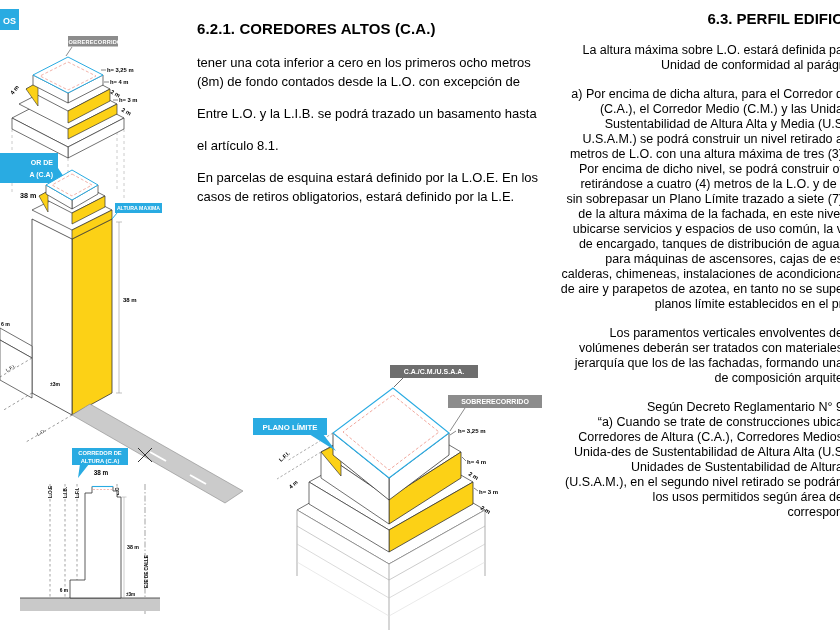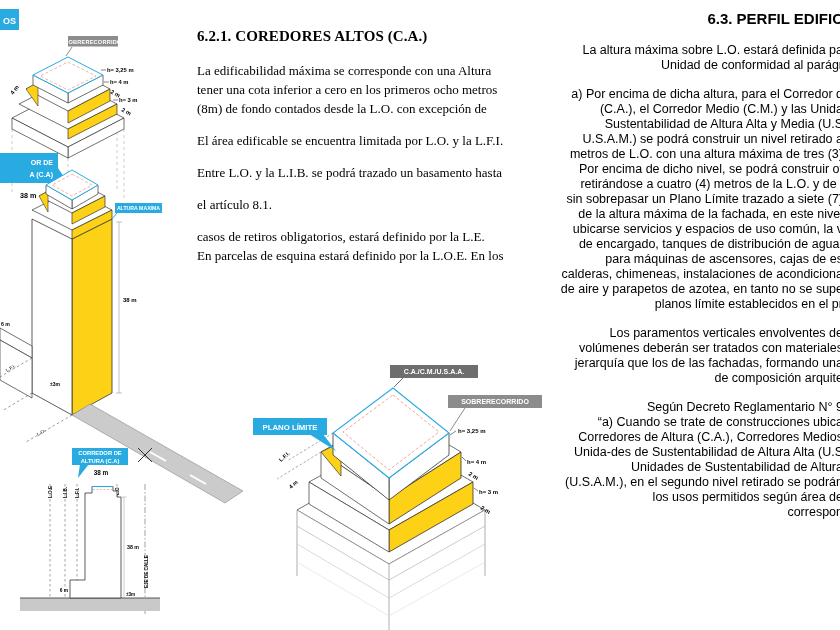--- a/index.html
+++ b/index.html
@@ -4,21 +4,21 @@
 <style>
   html,body{margin:0;padding:0;}
   body{
     width:840px;height:630px;overflow:hidden;position:relative;
     background:#ffffff;font-family:"Liberation Sans", sans-serif;color:#000;
   }
   .diag{position:absolute;}
   #left-diagrams{left:0;top:0;}
   #crown-diagram{left:253px;top:358px;}
   
-  .mid-col{position:absolute;left:197px;top:28px;width:335px;font-family:Liberation Serif, serif;}
+  .mid-col{position:absolute;left:197px;top:20px;width:335px;}
   .mid-col .heading{font-size:15px;font-weight:bold;margin:0 0 16px 0;letter-spacing:.1px;}
   .mid-col .para{font-size:13px;line-height:19px;margin:0 0 13px 0;}
   
   .right-col{position:absolute;right:-3px;top:10px;text-align:right;}
   .right-col .heading{font-size:15px;font-weight:bold;margin:0 0 16px 0;white-space:nowrap;}
   .right-col .para{font-size:12.5px;line-height:15px;margin:0 0 14px 0;}
   .right-col .para div, .mid-col .para div{white-space:nowrap;}
   svg text{font-family:"Liberation Sans", sans-serif;}
   .tagtext{fill:#fff;font-weight:bold;}
   .dimtext{fill:#000;font-weight:bold;}
@@ -185,36 +185,32 @@
     <line x1="121.5" y1="497" x2="126.5" y2="497" stroke="#999" stroke-width="0.5"></line>
     <text x="127" y="549" font-size="5.3" class="dimtext">38 m</text>
     <text x="68" y="592" text-anchor="end" font-size="4.8" class="dimtext">6 m</text>
     <text x="126" y="595.5" font-size="4.6" class="dimtext">±3m</text>
   </g>
 </svg>
 
 <div class="mid-col">
   <h2 class="heading">6.2.1. COREDORES ALTOS (C.A.)</h2>
   <div class="para">
-      <div>La edificabilidad máxima se corresponde con una Altura</div>
       <div>tener una cota inferior a cero en los primeros ocho metros</div>
       <div>(8m) de fondo contados desde la L.O. con excepción de</div>
     </div>
   <div class="para">
-      <div>El área edificable se encuentra limitada por L.O. y la L.F.I.</div>
-    </div>
-  <div class="para">
       <div>Entre L.O. y la L.I.B. se podrá trazado un basamento hasta</div>
     </div>
   <div class="para">
       <div>el artículo 8.1.</div>
     </div>
   <div class="para">
+      <div>En parcelas de esquina estará definido por la L.O.E. En los</div>
       <div>casos de retiros obligatorios, estará definido por la L.E.</div>
-      <div>En parcelas de esquina estará definido por la L.O.E. En los</div>
     </div>
 </div>
 
 <div class="right-col">
   <h2 class="heading">6.3. PERFIL EDIFIC</h2>
   <div class="para">
       <div>La altura máxima sobre L.O. estará definida pa</div>
       <div>Unidad de conformidad al parágr</div>
     </div>
   <div class="para">

